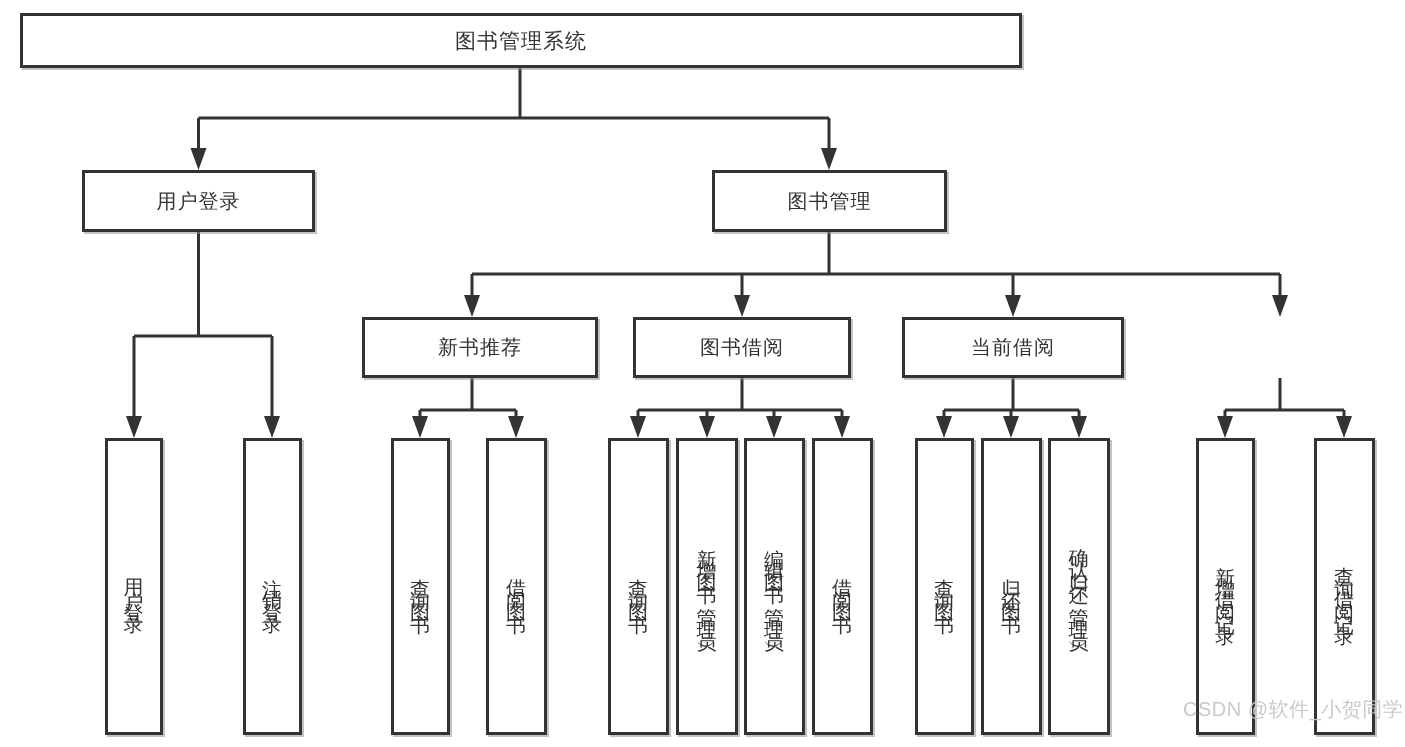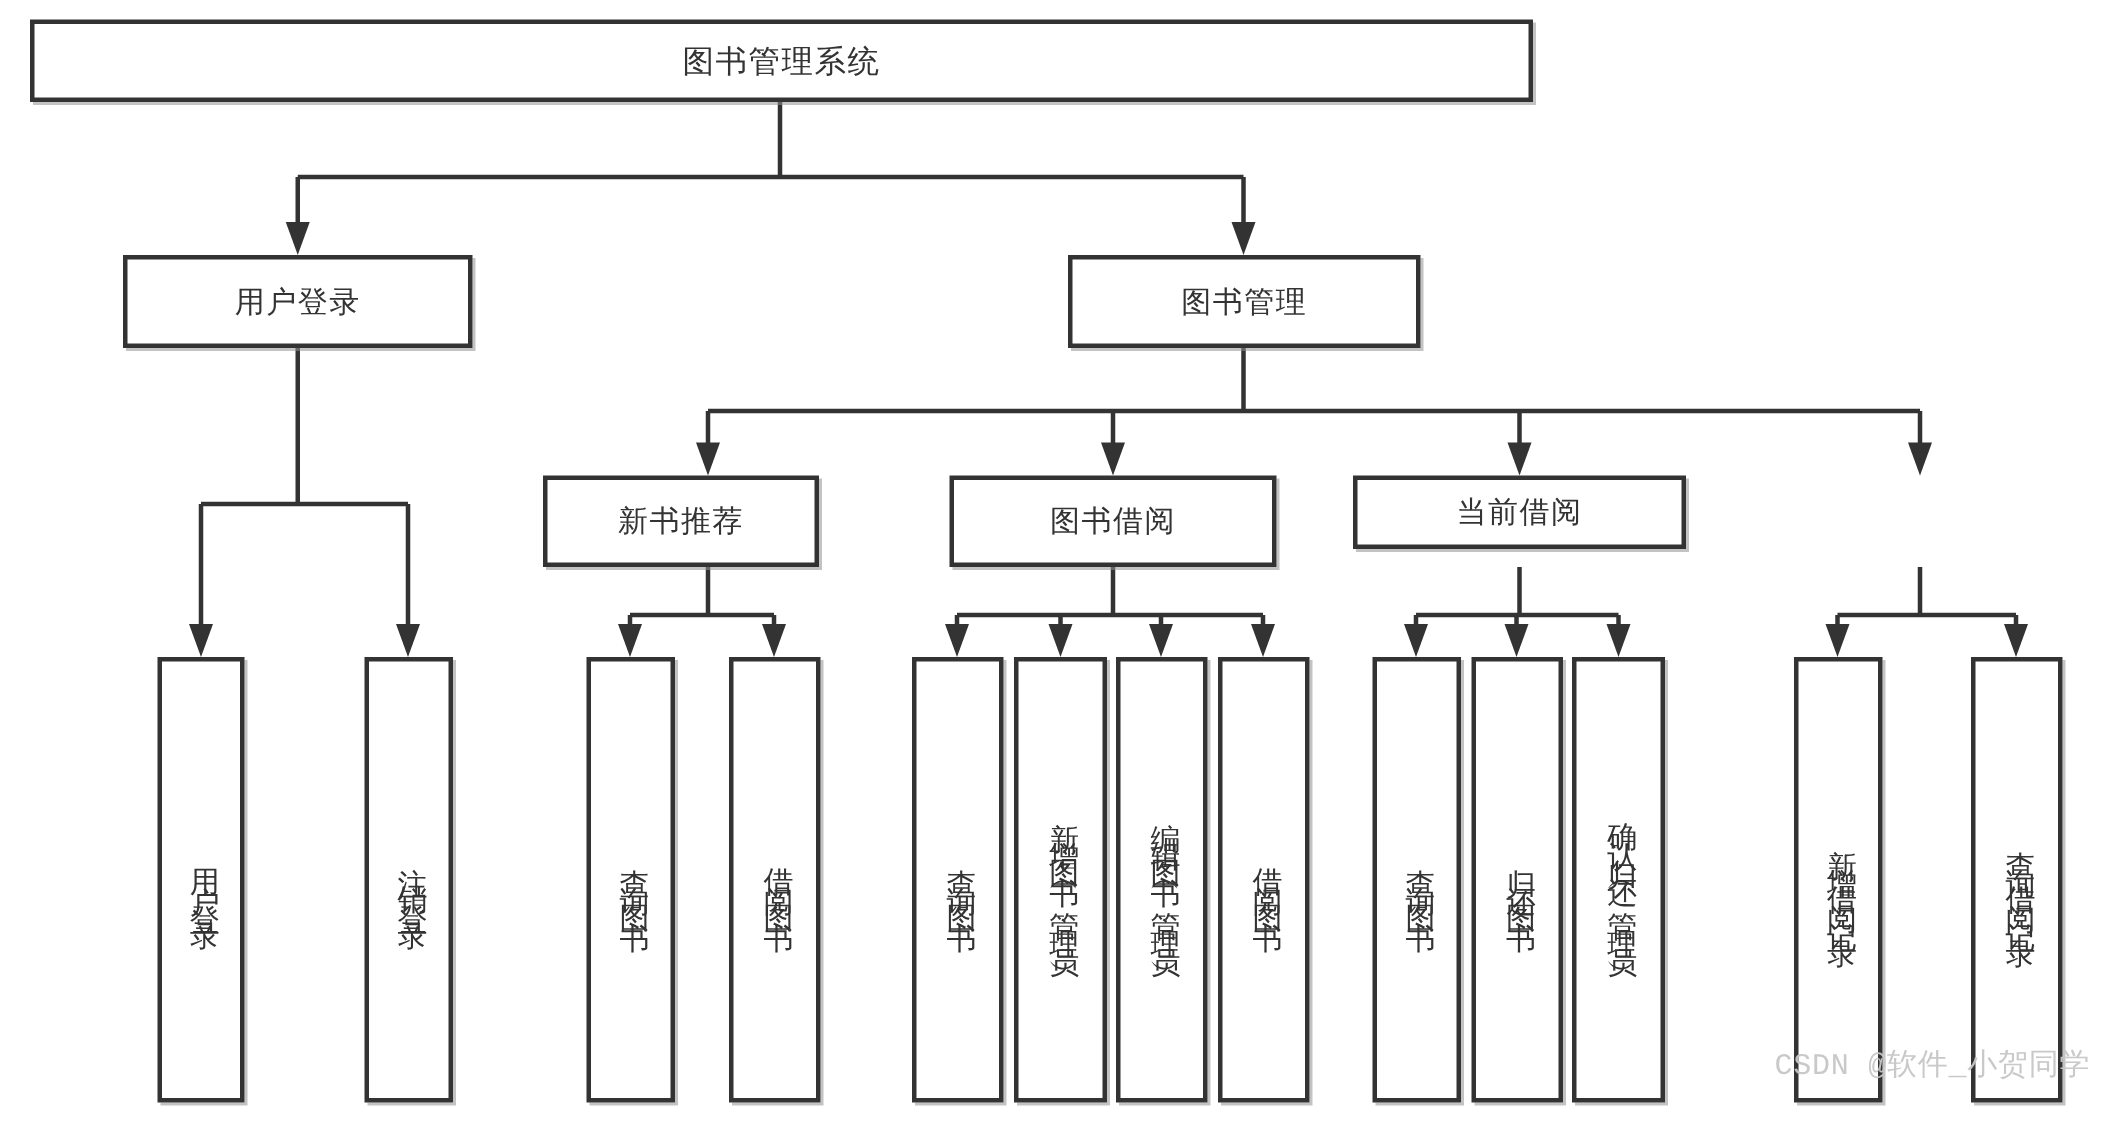--- a/index.html
+++ b/index.html
@@ -5,21 +5,21 @@
   html, body {
     margin: 0;
     padding: 0;
     background: #ffffff;
   }
   .canvas {
     position: relative;
     width: 1405px;
     height: 747px;
     background: #ffffff;
-    font-family: Liberation Mono, monospace;
+    font-family: Liberation Sans, sans-serif;
     overflow: hidden;
   }
   svg.connectors {
     position: absolute;
     left: 0;
     top: 0;
     width: 1405px;
     height: 747px;
     z-index: 1;
   }
@@ -56,23 +56,23 @@
     z-index: 3;
     font-size: 20px;
     color: rgba(198,198,198,0.95);
     white-space: nowrap;
     letter-spacing: 0.5px;
   }
   
   .root  { left: 20px;   top: 13px;  width: 1002px; height: 55px; }
   .l2-0  { left: 82px;   top: 170px; width: 233px;  height: 62px; }
   .l2-1  { left: 712px;  top: 170px; width: 235px;  height: 62px; }
-  .l3-0  { left: 362px;  top: 317px; width: 184px;  height: 61px; }
+  .l3-0  { left: 362px;  top: 317px; width: 236px;  height: 61px; }
   .l3-1  { left: 633px;  top: 317px; width: 218px;  height: 61px; }
-  .l3-2  { left: 902px;  top: 317px; width: 222px;  height: 49px; }
+  .l3-2  { left: 902px;  top: 317px; width: 222px;  height: 61px; }
   .l3-3  { left: 1171px; top: 317px; width: 219px;  height: 61px; }
   .leaf  { top: 438px; height: 297px; }
   .lf0   { left: 105px;  width: 58px; }
   .lf1   { left: 243px;  width: 59px; }
   .lf2   { left: 391px;  width: 59px; }
   .lf3   { left: 486px;  width: 61px; }
   .lf4   { left: 608px;  width: 61px; }
   .lf5   { left: 676px;  width: 62px; }
   .lf6   { left: 744px;  width: 61px; }
   .lf7   { left: 812px;  width: 61px; }

